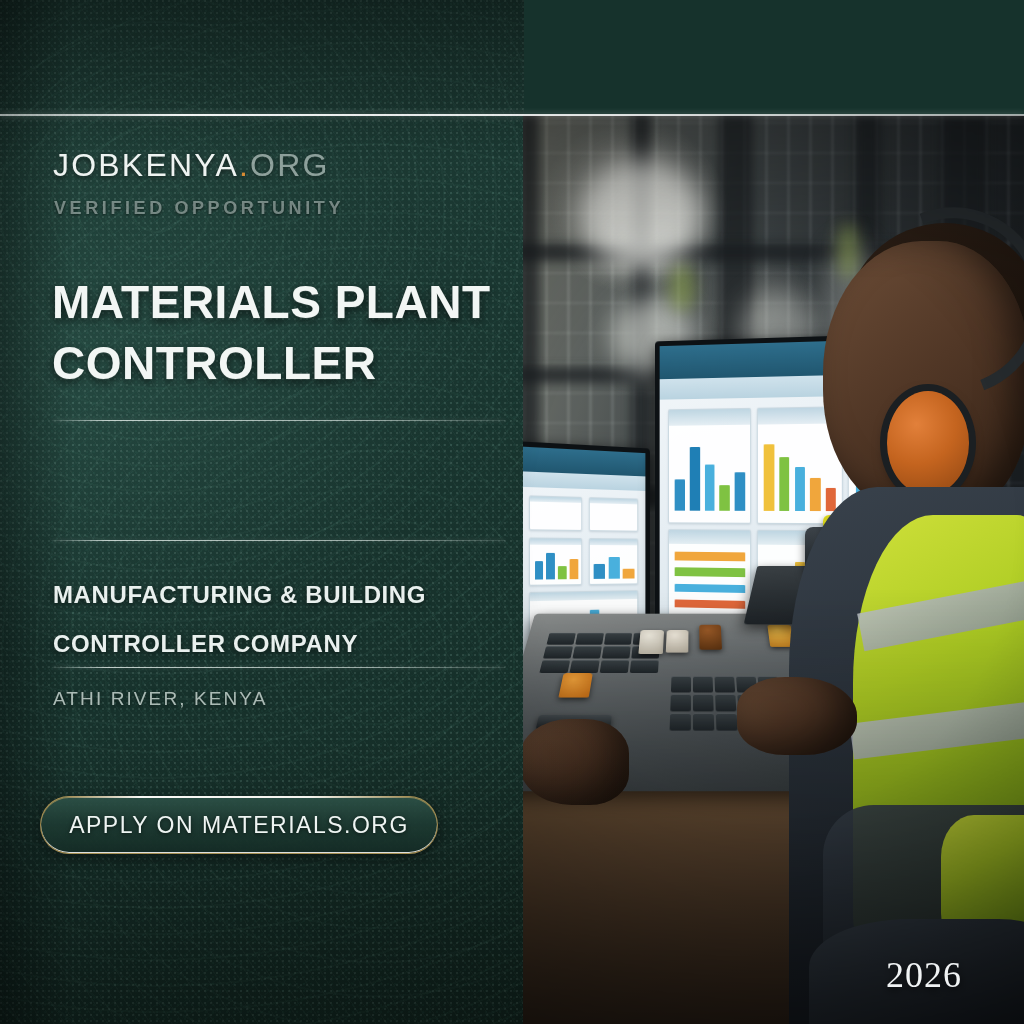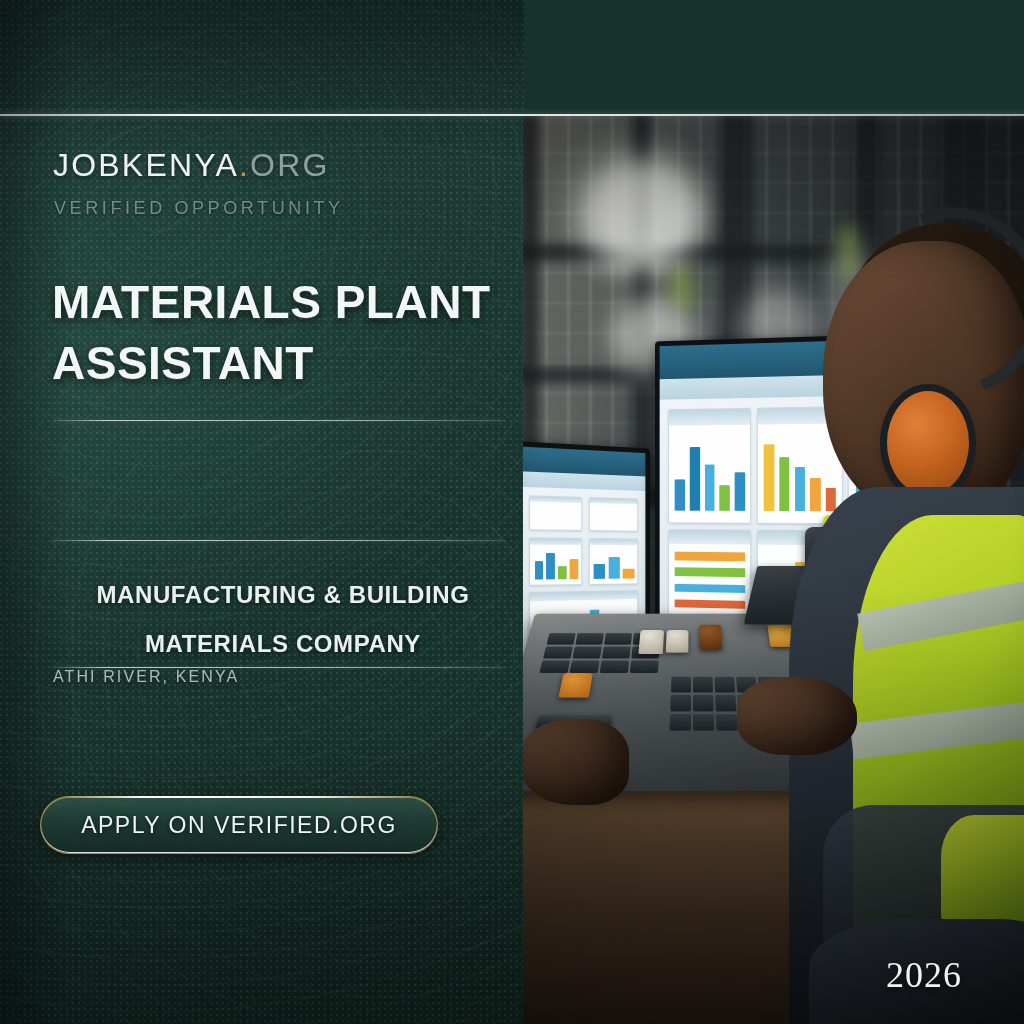--- a/index.html
+++ b/index.html
@@ -177,21 +177,21 @@
     font-size:32px; letter-spacing:2.2px; font-weight:400;
     color:#eef3f1;
     text-shadow:0 2px 5px rgba(0,0,0,.6), 0 0 14px rgba(255,255,255,.12);
     white-space:nowrap;
   }
   .logo .dim { color:#b9c6c2; opacity:.72; }
   .logo .dot { color:#d98c33; }
 
   .tagline {
     position:absolute; left:54px; top:198px;
-    font-size:18px; letter-spacing:3.6px; font-weight:400;
+    font-size:18px; letter-spacing:3.6px; font-weight:700;
     color:rgba(206,219,214,.52);
     text-shadow:0 1px 3px rgba(0,0,0,.55);
     white-space:nowrap;
   }
 
   .title {
     position:absolute; left:52px; top:272px; width:460px;
     font-size:46px; line-height:1.32; font-weight:700; letter-spacing:.5px;
     color:#f2f6f4;
     text-shadow:0 3px 8px rgba(0,0,0,.62), 0 1px 0 rgba(255,255,255,.10);
@@ -212,26 +212,25 @@
     color:rgba(216,228,223,.80);
     text-shadow:0 2px 5px rgba(0,0,0,.55);
   }
   .salary .amt { font-weight:700; color:#f1f6f4; letter-spacing:.3px; }
 
   .company {
     position:absolute; left:53px; top:570px; width:460px;
     font-size:24px; line-height:2.05; font-weight:700; letter-spacing:.6px;
     color:#e9f0ee;
     text-shadow:0 2px 6px rgba(0,0,0,.55);
-    text-align:center;
   }
 
   .location {
-    position:absolute; left:53px; top:668px;
-    font-size:16px; letter-spacing:2.1px; font-weight:400;
+    position:absolute; left:53px; top:688px;
+    font-size:19px; letter-spacing:2.1px; font-weight:400;
     color:rgba(213,225,221,.78);
     text-shadow:0 2px 5px rgba(0,0,0,.5);
     white-space:nowrap;
     text-align:right;
   }
 
   .cta {
     position:absolute; left:40px; top:796px; width:398px; height:58px;
     border-radius:29px;
     background:linear-gradient(180deg, rgba(46,82,72,.92) 0%, rgba(29,58,50,.94) 48%, rgba(21,44,38,.96) 100%);
@@ -469,37 +468,37 @@
   <div class="hairline"></div>
 
   <div class="content">
 
     <div class="logo"><span>JOBKENYA</span><span class="dot">.</span><span class="dim">ORG</span></div>
 
     <div class="tagline">VERIFIED OPPORTUNITY</div>
 
     <div class="title">
       <div>MATERIALS PLANT</div>
-      <div>ASSISTANT</div>
+      <div>CONTROLLER</div>
     </div>
 
     <div class="rule rule-1"></div>
 
 
     <div class="rule rule-2"></div>
 
     <div class="company">
       <div>MANUFACTURING &amp; BUILDING</div>
-      <div>MATERIALS COMPANY</div>
+      <div>CONTROLLER COMPANY</div>
     </div>
 
     <div class="rule rule-3"></div>
 
     <div class="location">ATHI RIVER, KENYA</div>
 
     <div class="cta">
-      <span class="cta-label">APPLY ON VERIFIED.ORG</span>
+      <span class="cta-label">APPLY ON MATERIALS.ORG</span>
     </div>
   </div>
 
   <div class="year">2026</div>
 
 </div>
 
 </body></html>

